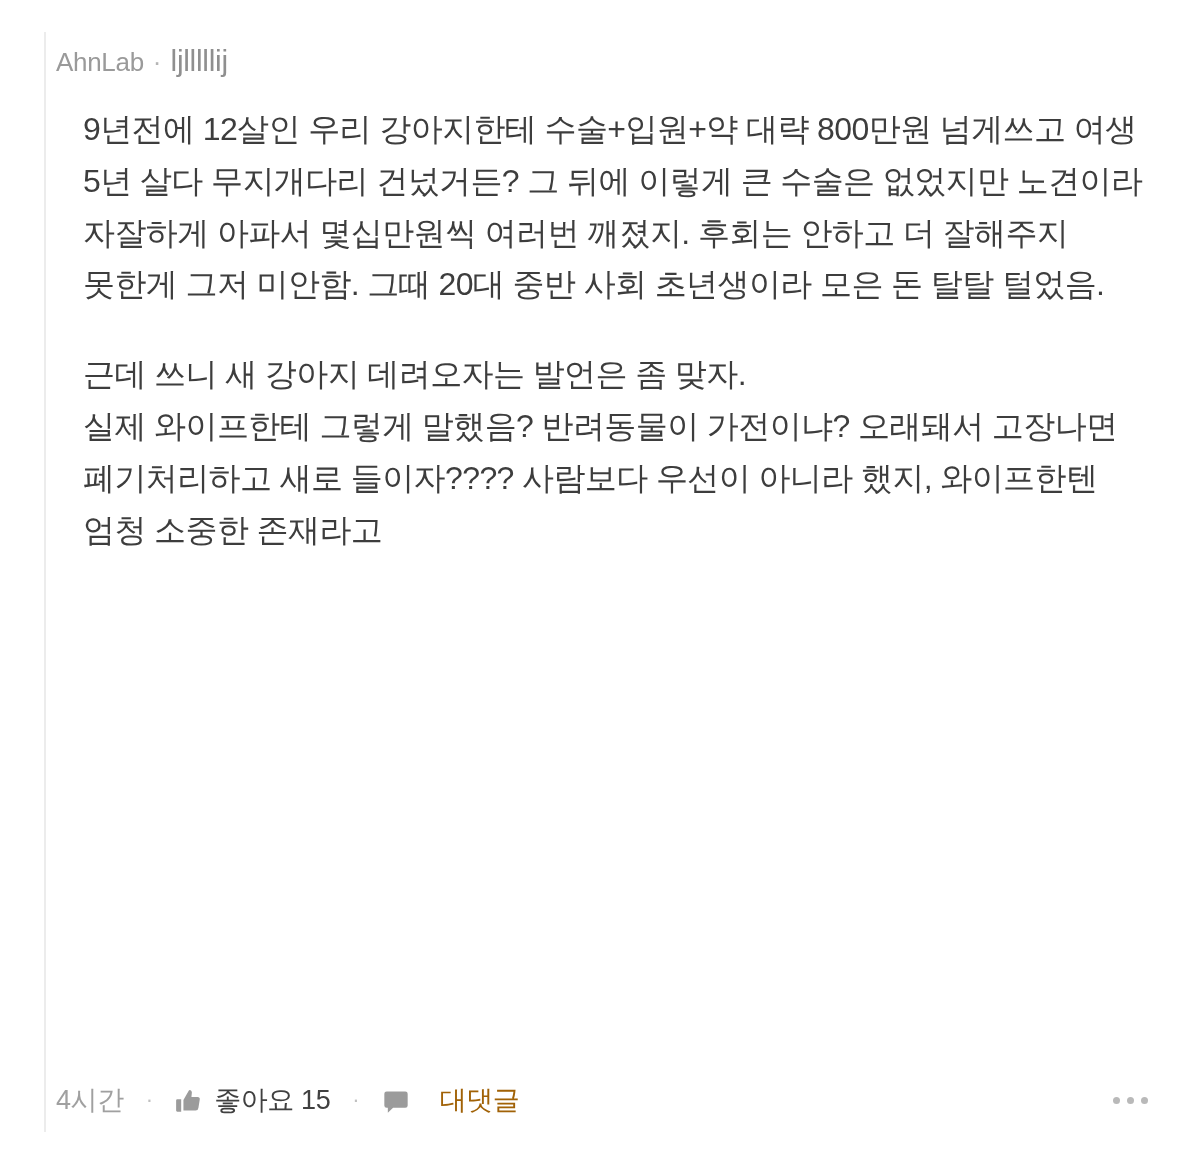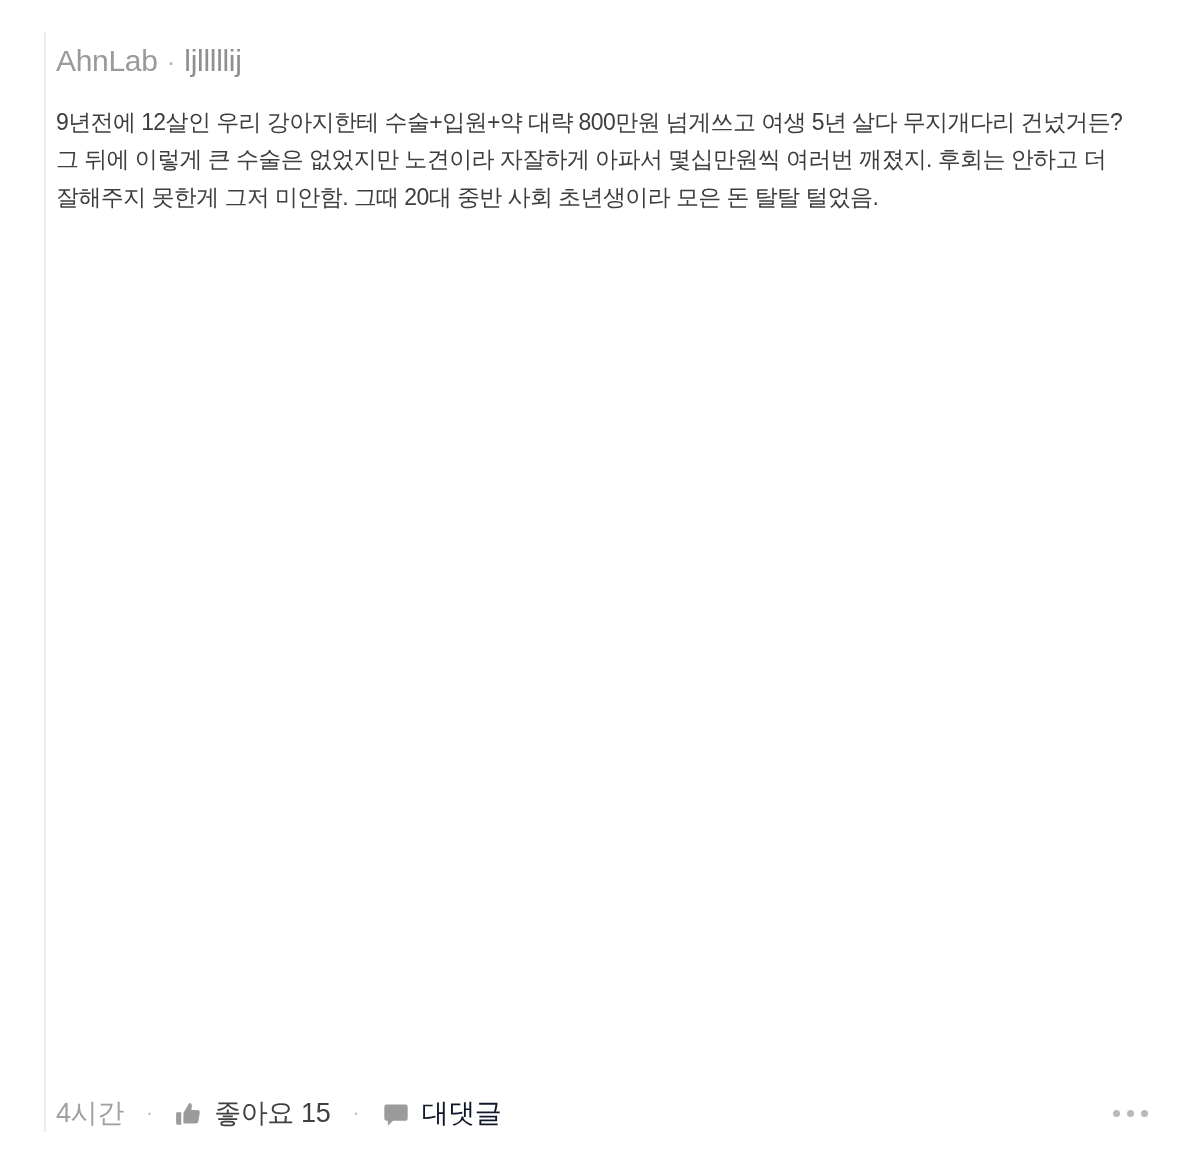--- a/index.html
+++ b/index.html
@@ -37,57 +37,58 @@
     background: #ececec;
   }
 
   .header-row {
     display: flex;
     align-items: baseline;
     gap: 0px;
     margin-bottom: 26px;
   }
   .author-name {
-    font-size: 30px;
+    font-size: 26px;
     color: #9a9a9a;
     font-weight: 400;
     letter-spacing: -0.3px;
   }
   .meta-dot {
     font-size: 26px;
     color: #b5b5b5;
     margin: 0 9px;
   }
   .author-handle {
     font-size: 30px;
     color: #8f8f8f;
     font-weight: 400;
     letter-spacing: -0.3px;
   }
 
   .body-text {
-    font-size: 23px;
+    font-size: 32px;
     line-height: 1.62;
     color: #3d3d3d;
     letter-spacing: -0.6px;
     word-break: keep-all;
+    margin-left: 27px;
   }
   .paragraph {
     margin: 0 0 38px 0;
     white-space: pre-wrap;
   }
   .paragraph:last-of-type {
     margin-bottom: 0;
   }
 
   .footer-row {
     position: absolute;
     left: 56px;
     right: 48px;
-    bottom: 34px;
+    bottom: 47px;
     display: flex;
     align-items: center;
     height: 40px;
   }
   .footer-item {
     display: flex;
     align-items: center;
     color: #9b9b9b;
     font-size: 27px;
     letter-spacing: -0.4px;
@@ -111,21 +112,21 @@
   .icon-thumb svg, .icon-comment svg { display: block; }
   .icon-comment {
     display: inline-block;
     width: 28px;
     height: 28px;
     margin-right: 12px;
     position: relative;
     top: 2px;
   }
   .like-label { color: #404040; }
-  .reply-label { color: #0f172a; }
+  .reply-label { color: #a16207; margin-left: 18px; }
 
   .more-dots {
     margin-left: auto;
     display: flex;
     align-items: center;
     gap: 7px;
     padding: 6px 4px;
   }
   .more-dots i {
     display: block;
@@ -143,20 +144,22 @@
   <div class="left-rule"></div>
 
   <div class="header-row">
     <span class="author-name">AhnLab</span>
     <span class="meta-dot">·</span>
     <span class="author-handle">ljlllllij</span>
   </div>
 
   <div class="body-text">
     <p class="paragraph">9년전에 12살인 우리 강아지한테 수술+입원+약 대략 800만원 넘게쓰고 여생 5년 살다 무지개다리 건넜거든? 그 뒤에 이렇게 큰 수술은 없었지만 노견이라 자잘하게 아파서 몇십만원씩 여러번 깨졌지. 후회는 안하고 더 잘해주지 못한게 그저 미안함. 그때 20대 중반 사회 초년생이라 모은 돈 탈탈 털었음.</p>
+    <p class="paragraph">근데 쓰니 새 강아지 데려오자는 발언은 좀 맞자.
+실제 와이프한테 그렇게 말했음? 반려동물이 가전이냐? 오래돼서 고장나면 폐기처리하고 새로 들이자???? 사람보다 우선이 아니라 했지, 와이프한텐 엄청 소중한 존재라고</p>
   </div>
 
   <div class="footer-row">
 
     <span class="footer-item footer-time">4시간</span>
 
     <span class="footer-sep">·</span>
 
     <span class="footer-item">
       <span class="icon-thumb">

